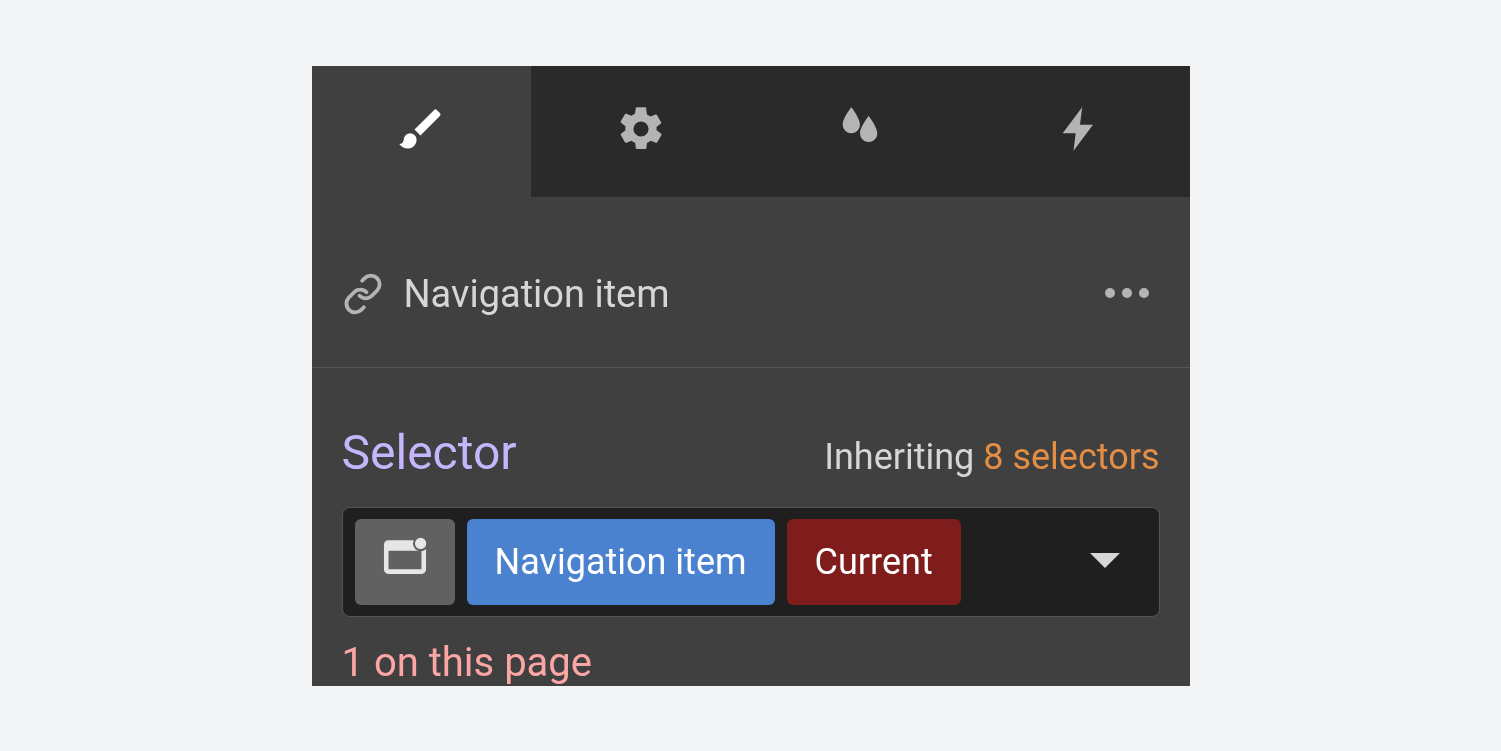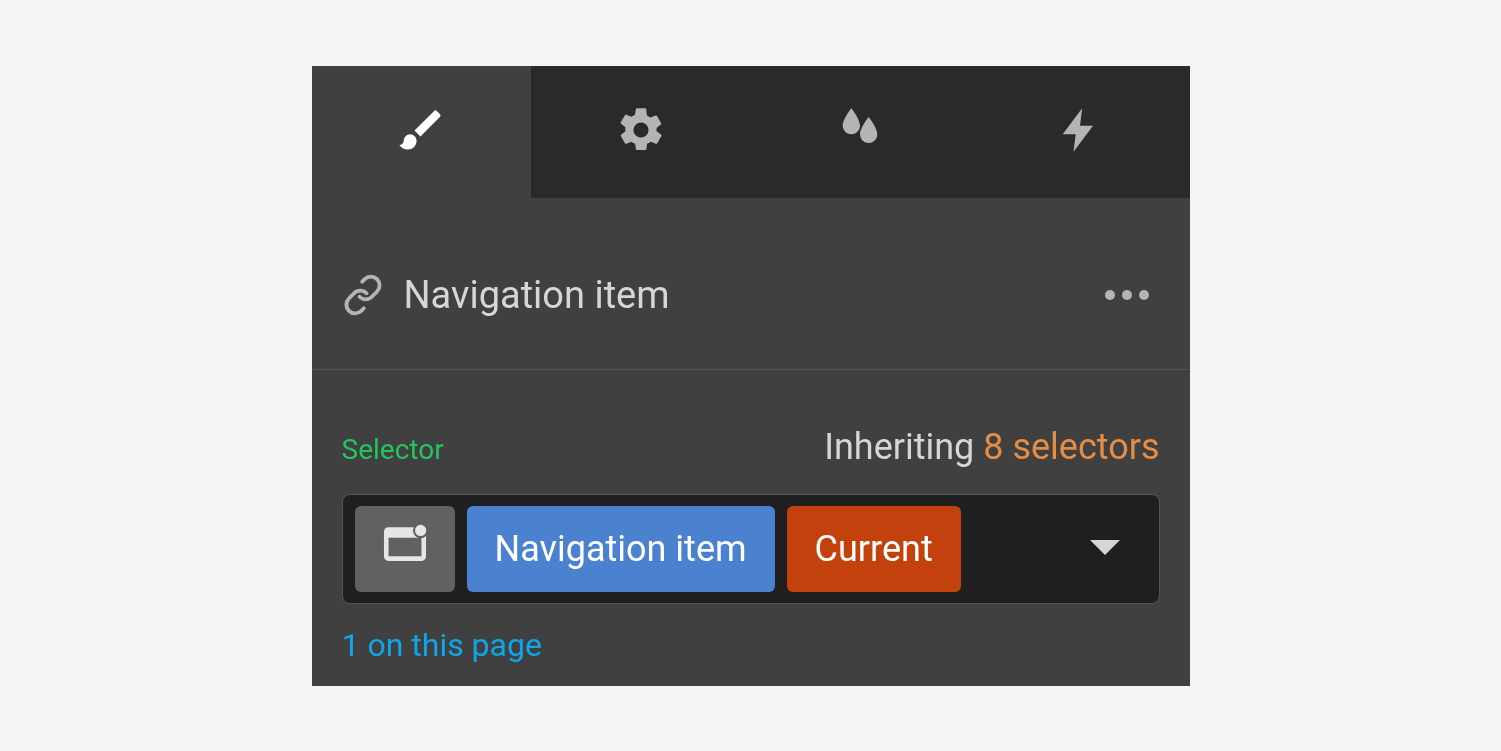--- a/index.html
+++ b/index.html
@@ -73,22 +73,22 @@
     .selector-sec {
       padding: 32px 30px 0 30px;
     }
     .sel-header {
       display: flex;
       align-items: baseline;
       justify-content: space-between;
       margin-bottom: 26px;
     }
     .sel-title {
-      font-size: 28px;
-      color: #22c55e;
+      font-size: 48px;
+      color: #c4b5fd;
     }
     .inherit-wrap {
       font-size: 36px;
       color: #d6d6d6;
     }
     .inherit-count {
       color: #e38d45;
       cursor: pointer;
     }
     .selector-field {
@@ -114,29 +114,29 @@
     .chip-elem {
       width: 100px;
       background: #616161;
     }
     .chip-class {
       padding: 0 28px;
       background: #4a82d0;
     }
     .chip-current {
       padding: 0 28px;
-      background: #c2410c;
+      background: #7f1d1d;
     }
     .chip-dd {
       margin-left: auto;
       padding: 0 24px 0 0;
     }
     .count-line {
-      font-size: 32px;
-      color: #0ea5e9;
+      font-size: 40px;
+      color: #fca5a5;
       margin-top: 22px;
     }
   </style>
 </head>
 <body>
 
 <div class="panel">
 
   <div class="tabs">
     <div class="tab active">

